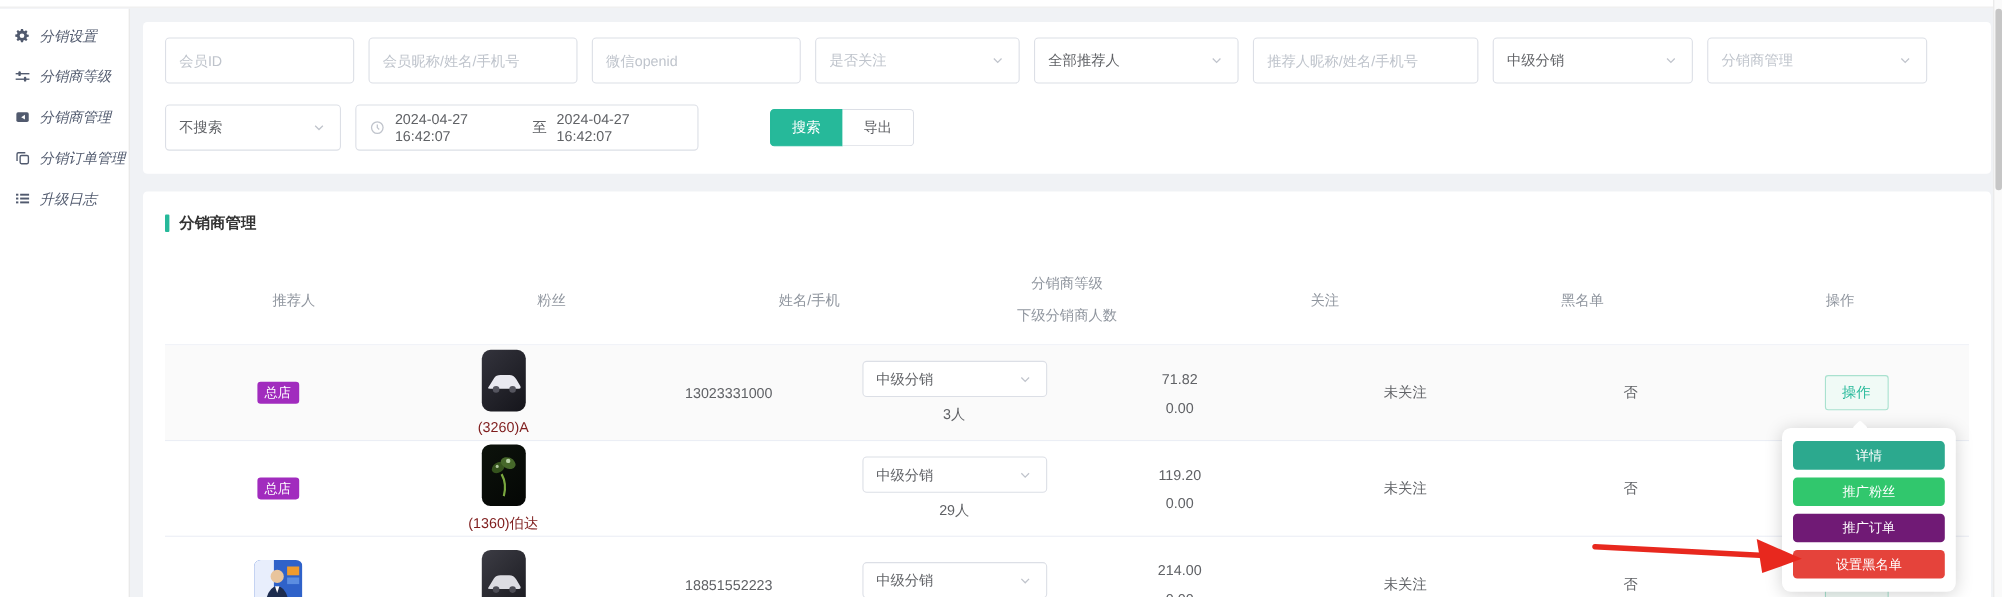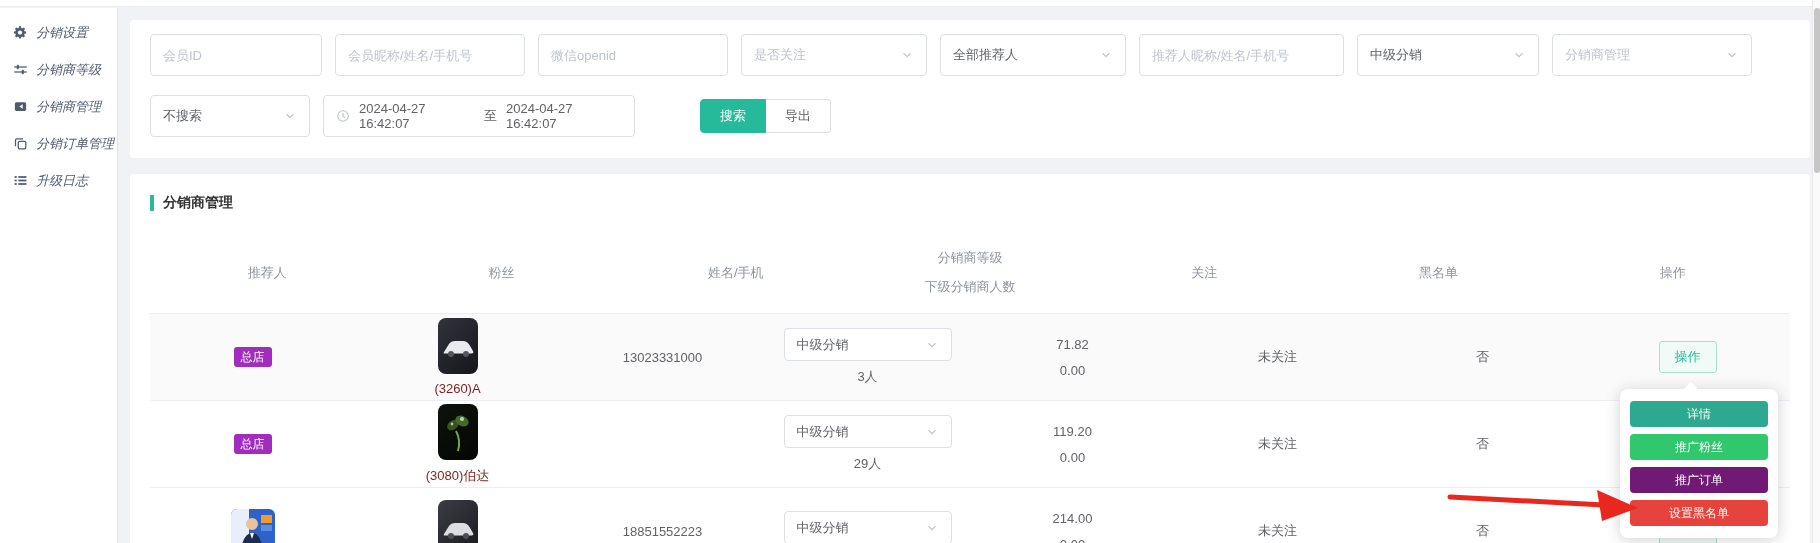--- a/index.html
+++ b/index.html
@@ -259,21 +259,21 @@
       <div class="tcell">
         <span class="photo" style="background:linear-gradient(140deg,#0d130c,#040604);">
           <svg viewBox="0 0 40 56">
               <path d="M20 47 Q23 36 18 27" stroke="#7aa83f" stroke-width="2" fill="none"></path>
               <ellipse cx="15" cy="21" rx="6.5" ry="4.5" transform="rotate(-35 15 21)" fill="#35531d"></ellipse>
               <ellipse cx="24" cy="17" rx="7" ry="5" transform="rotate(25 24 17)" fill="#46682a"></ellipse>
               <circle cx="24" cy="15" r="2" fill="#cfe6bf" opacity="0.85"></circle>
               <circle cx="14" cy="20" r="1.4" fill="#cfe6bf" opacity="0.8"></circle>
             </svg>
         </span>
-        <span class="caption">(3080)伯达</span>
+        <span class="caption">(1360)伯达</span>
       </div>
       <div class="tcell">
           <span></span>
         </div>
       <div class="tcell">
         <div class="ctrl select row-select">
           <span class="val">中级分销</span>
           <svg class="chev" viewBox="0 0 24 24" fill="none" stroke="#c0c4cc" stroke-width="2">
               <path d="M6 9l6 6 6-6"></path>
             </svg>

